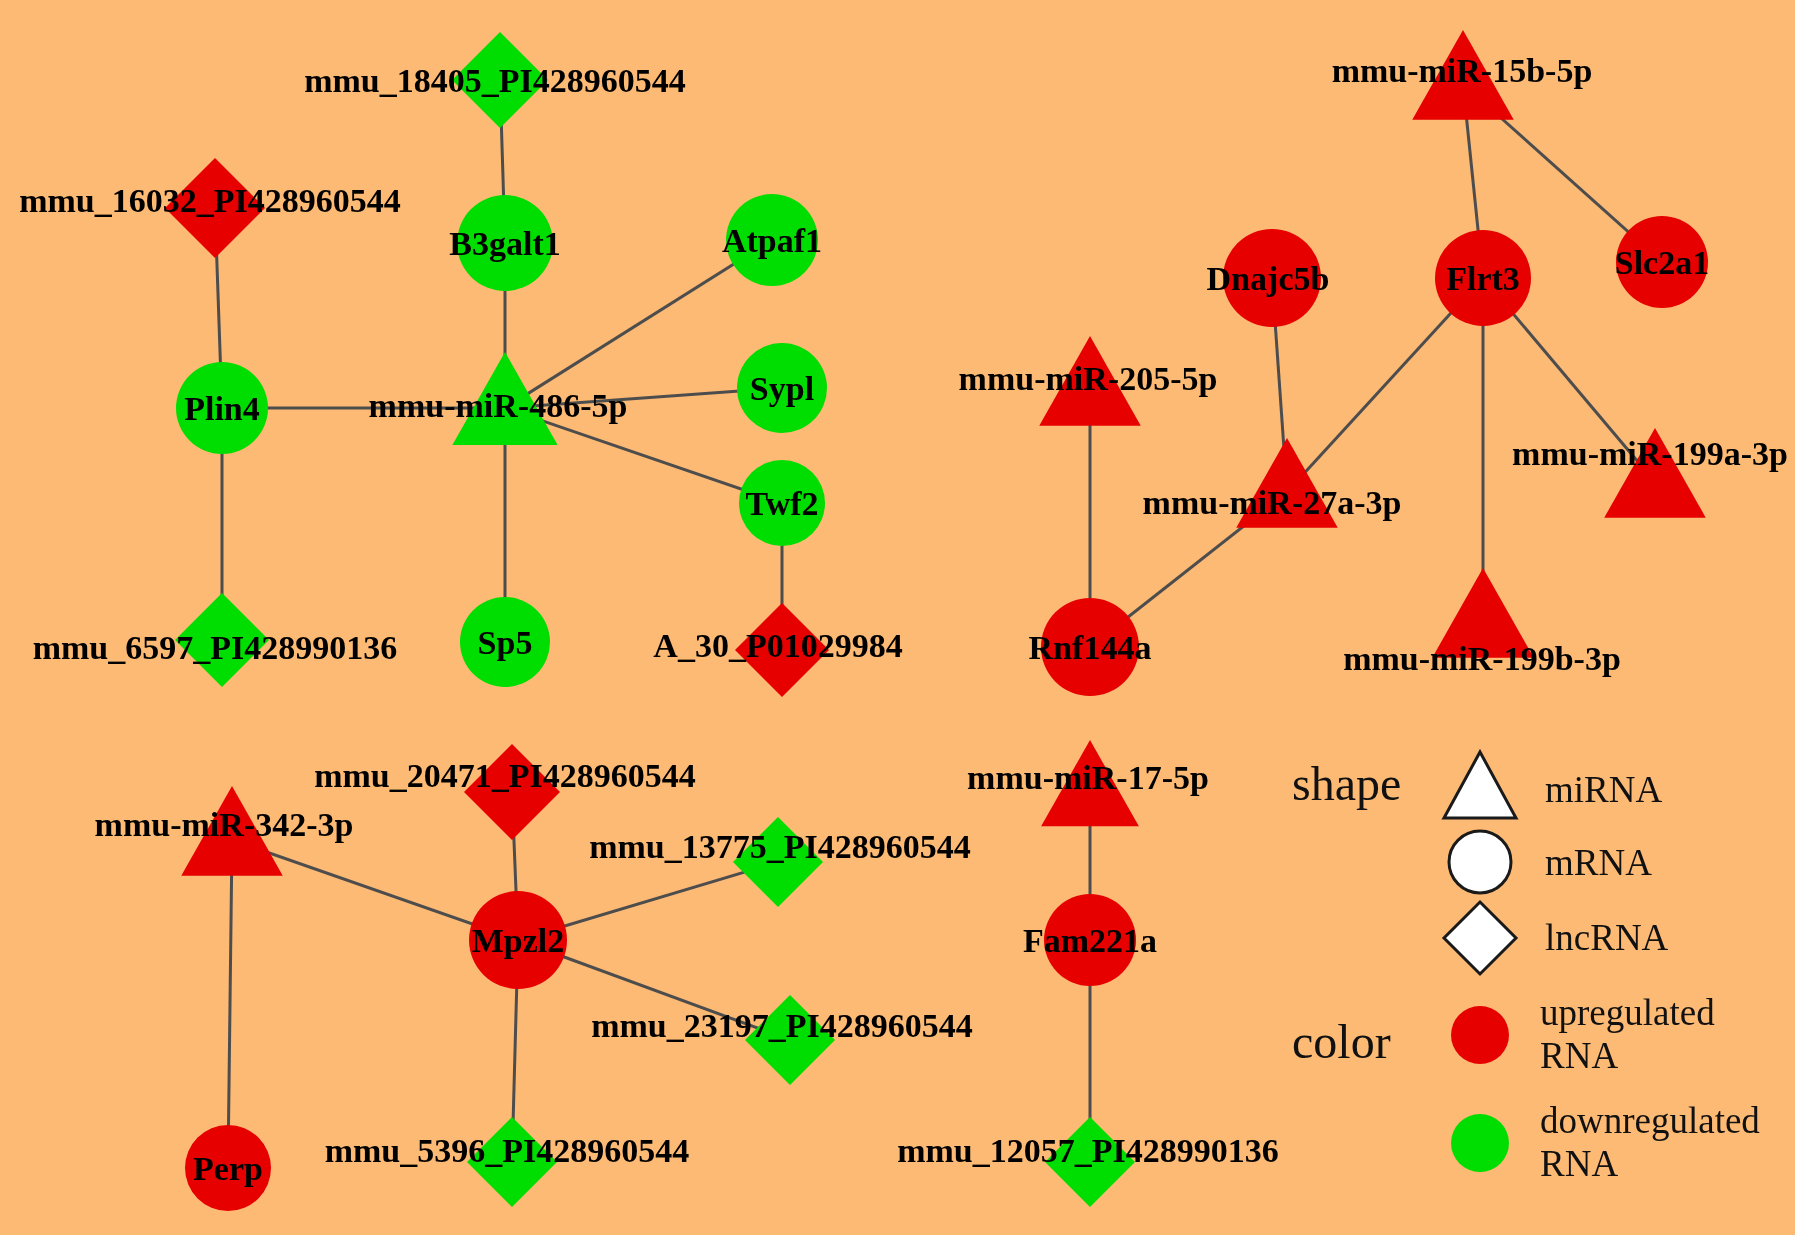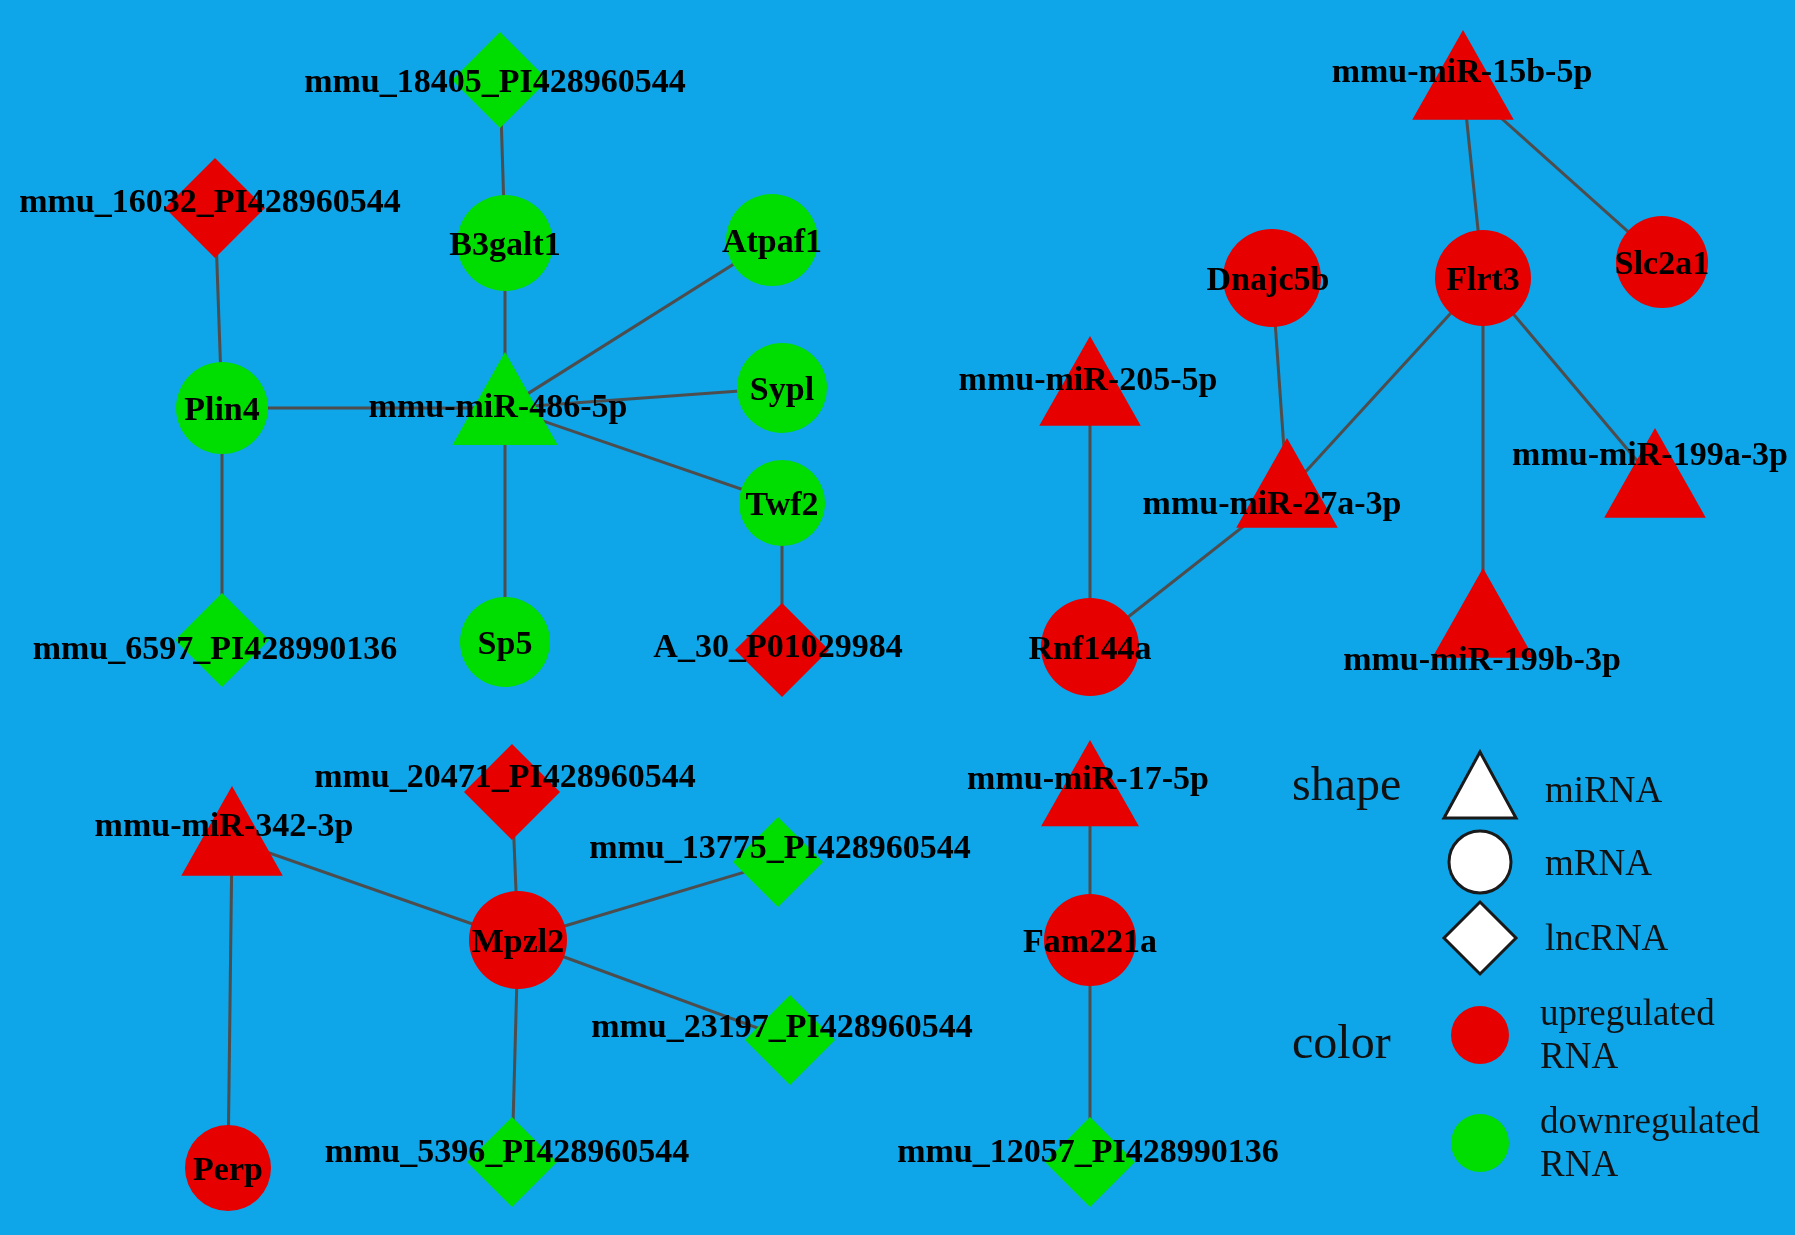--- a/index.html
+++ b/index.html
@@ -1,16 +1,16 @@
 <!DOCTYPE html>
 <html><head>
 <meta charset="utf-8">
 <style>
   html,body{margin:0;padding:0;background:#ffffff;}
-  .stage{position:relative;width:1795px;height:1235px;background:#0ea5e9;overflow:hidden;}
+  .stage{position:relative;width:1795px;height:1235px;background:#fdba74;overflow:hidden;}
   svg{display:block;}
   .node-label{
     font-family:"Liberation Serif","DejaVu Serif",serif;
     font-weight:bold;
     font-size:34px;
     fill:#000000;
   }
   .legend-title{
     font-family:"Liberation Serif","DejaVu Serif",serif;
     font-size:48px;

